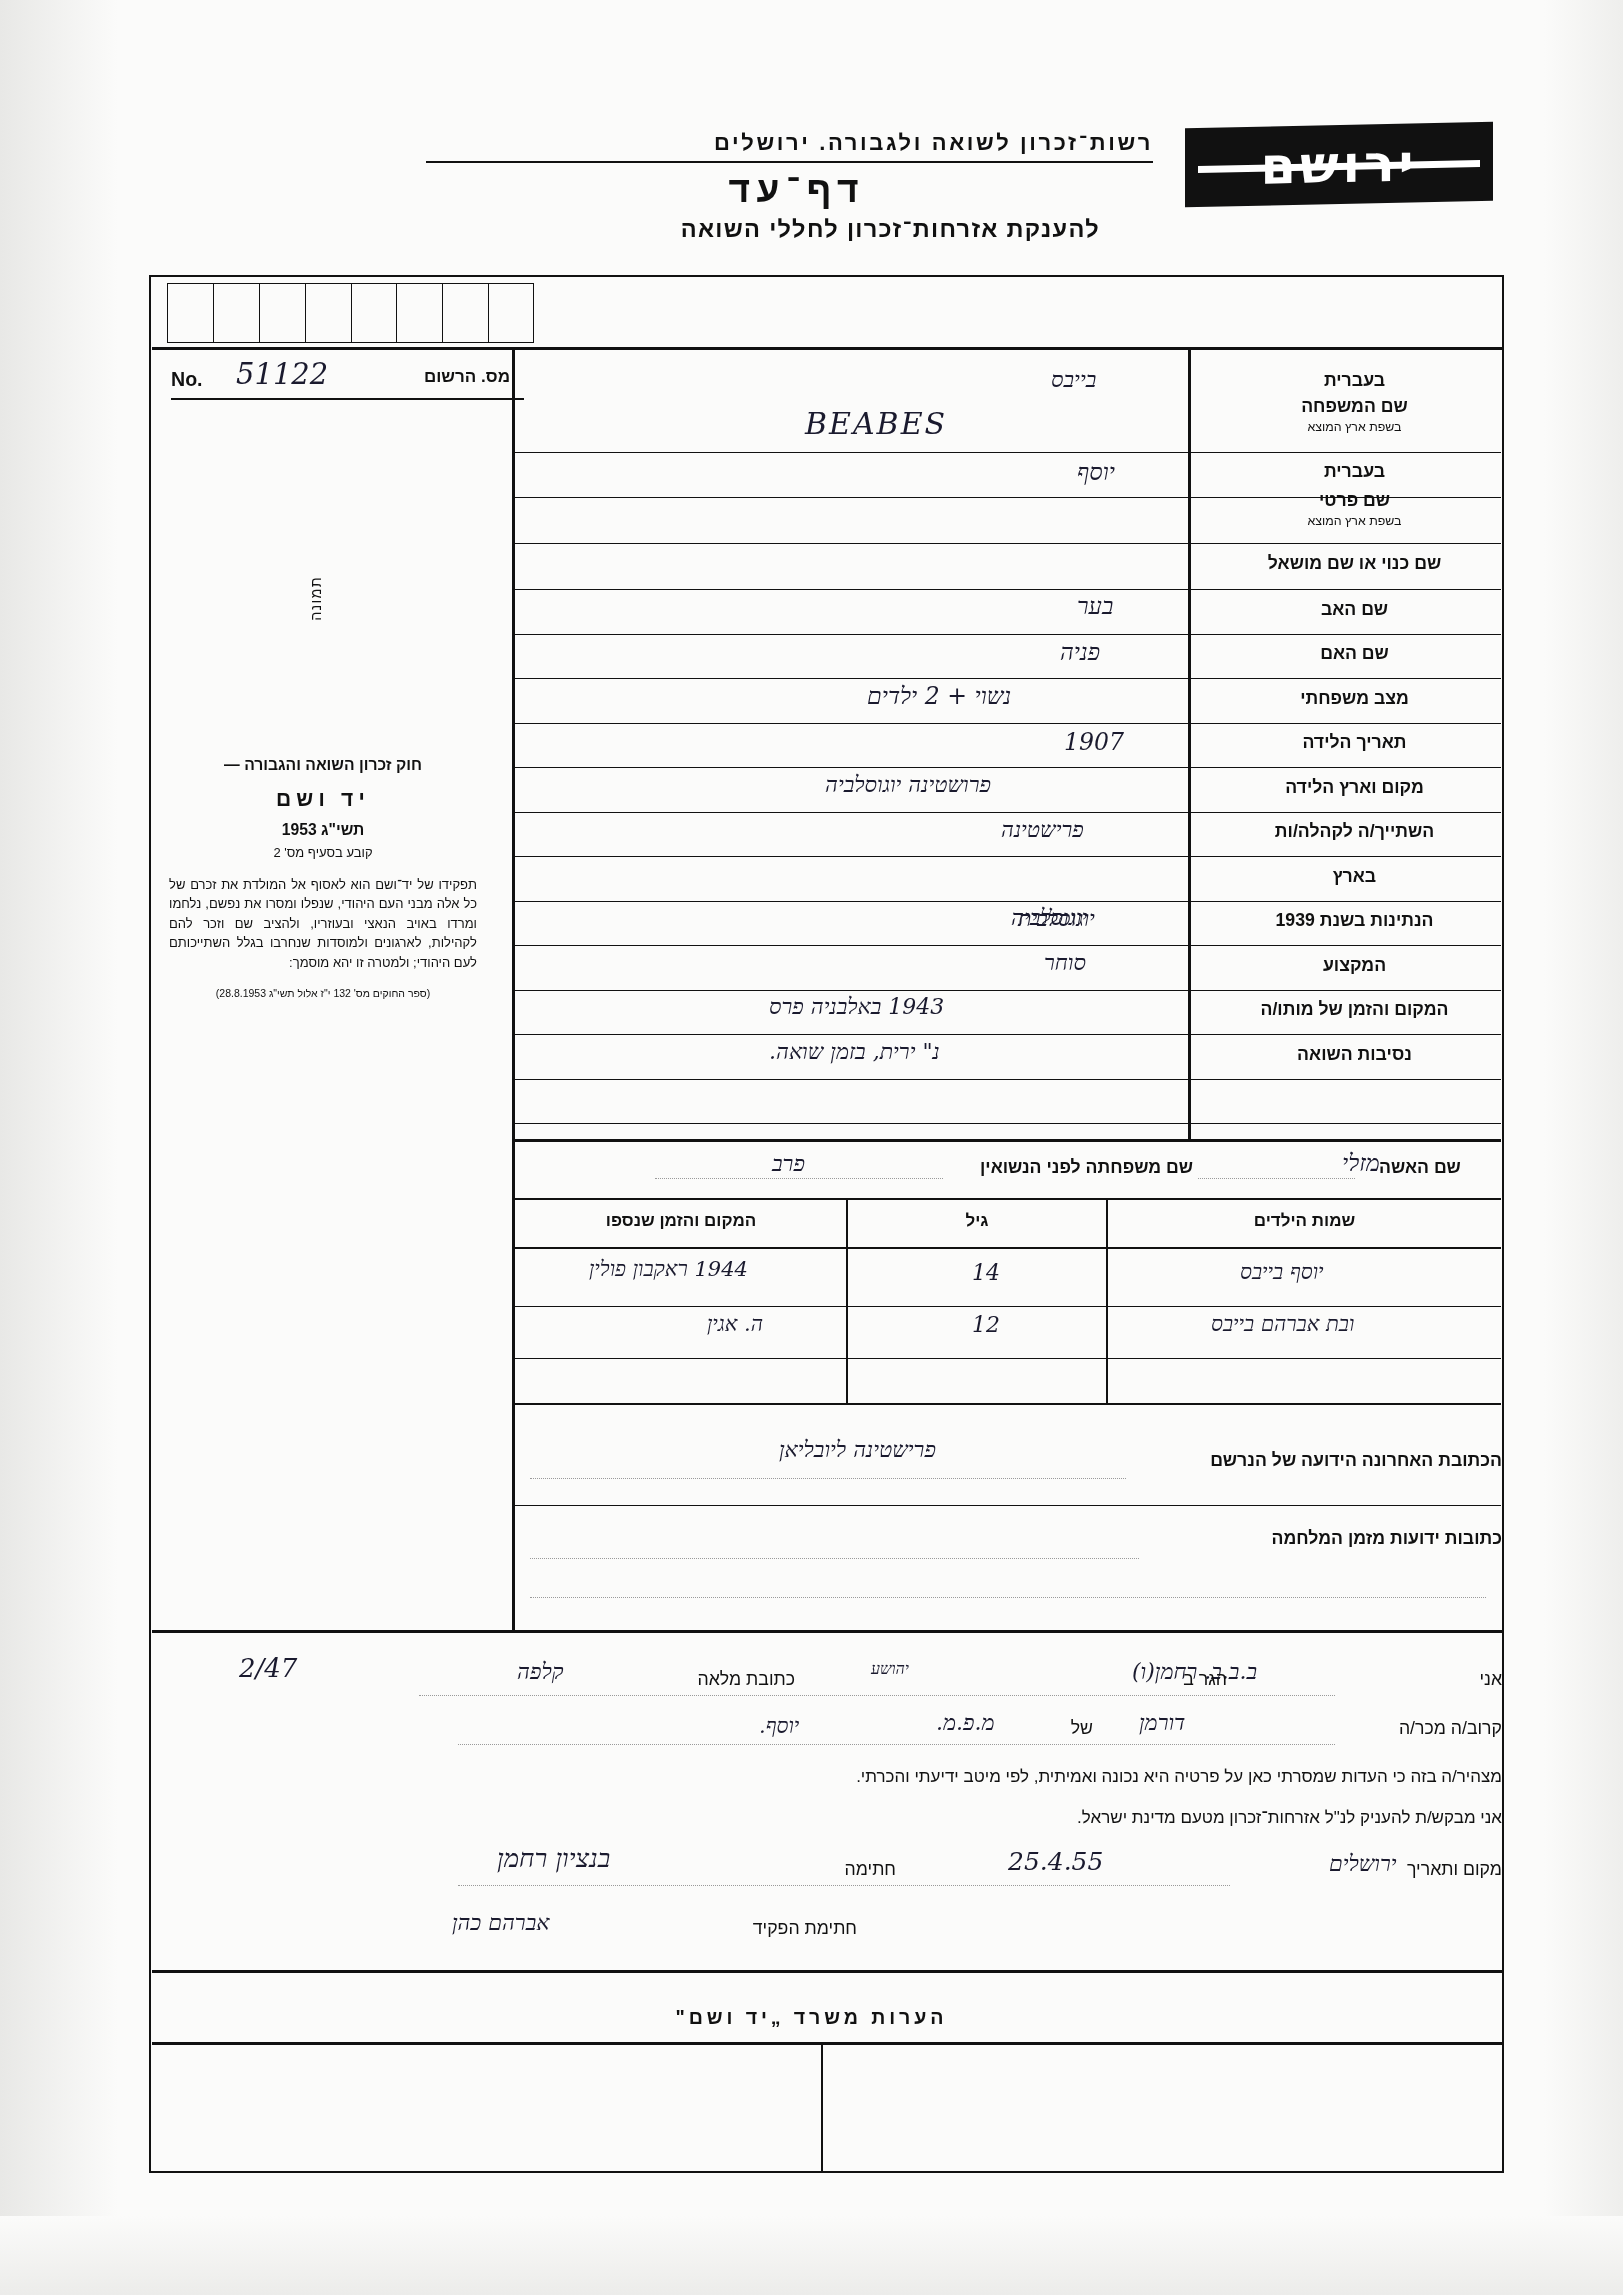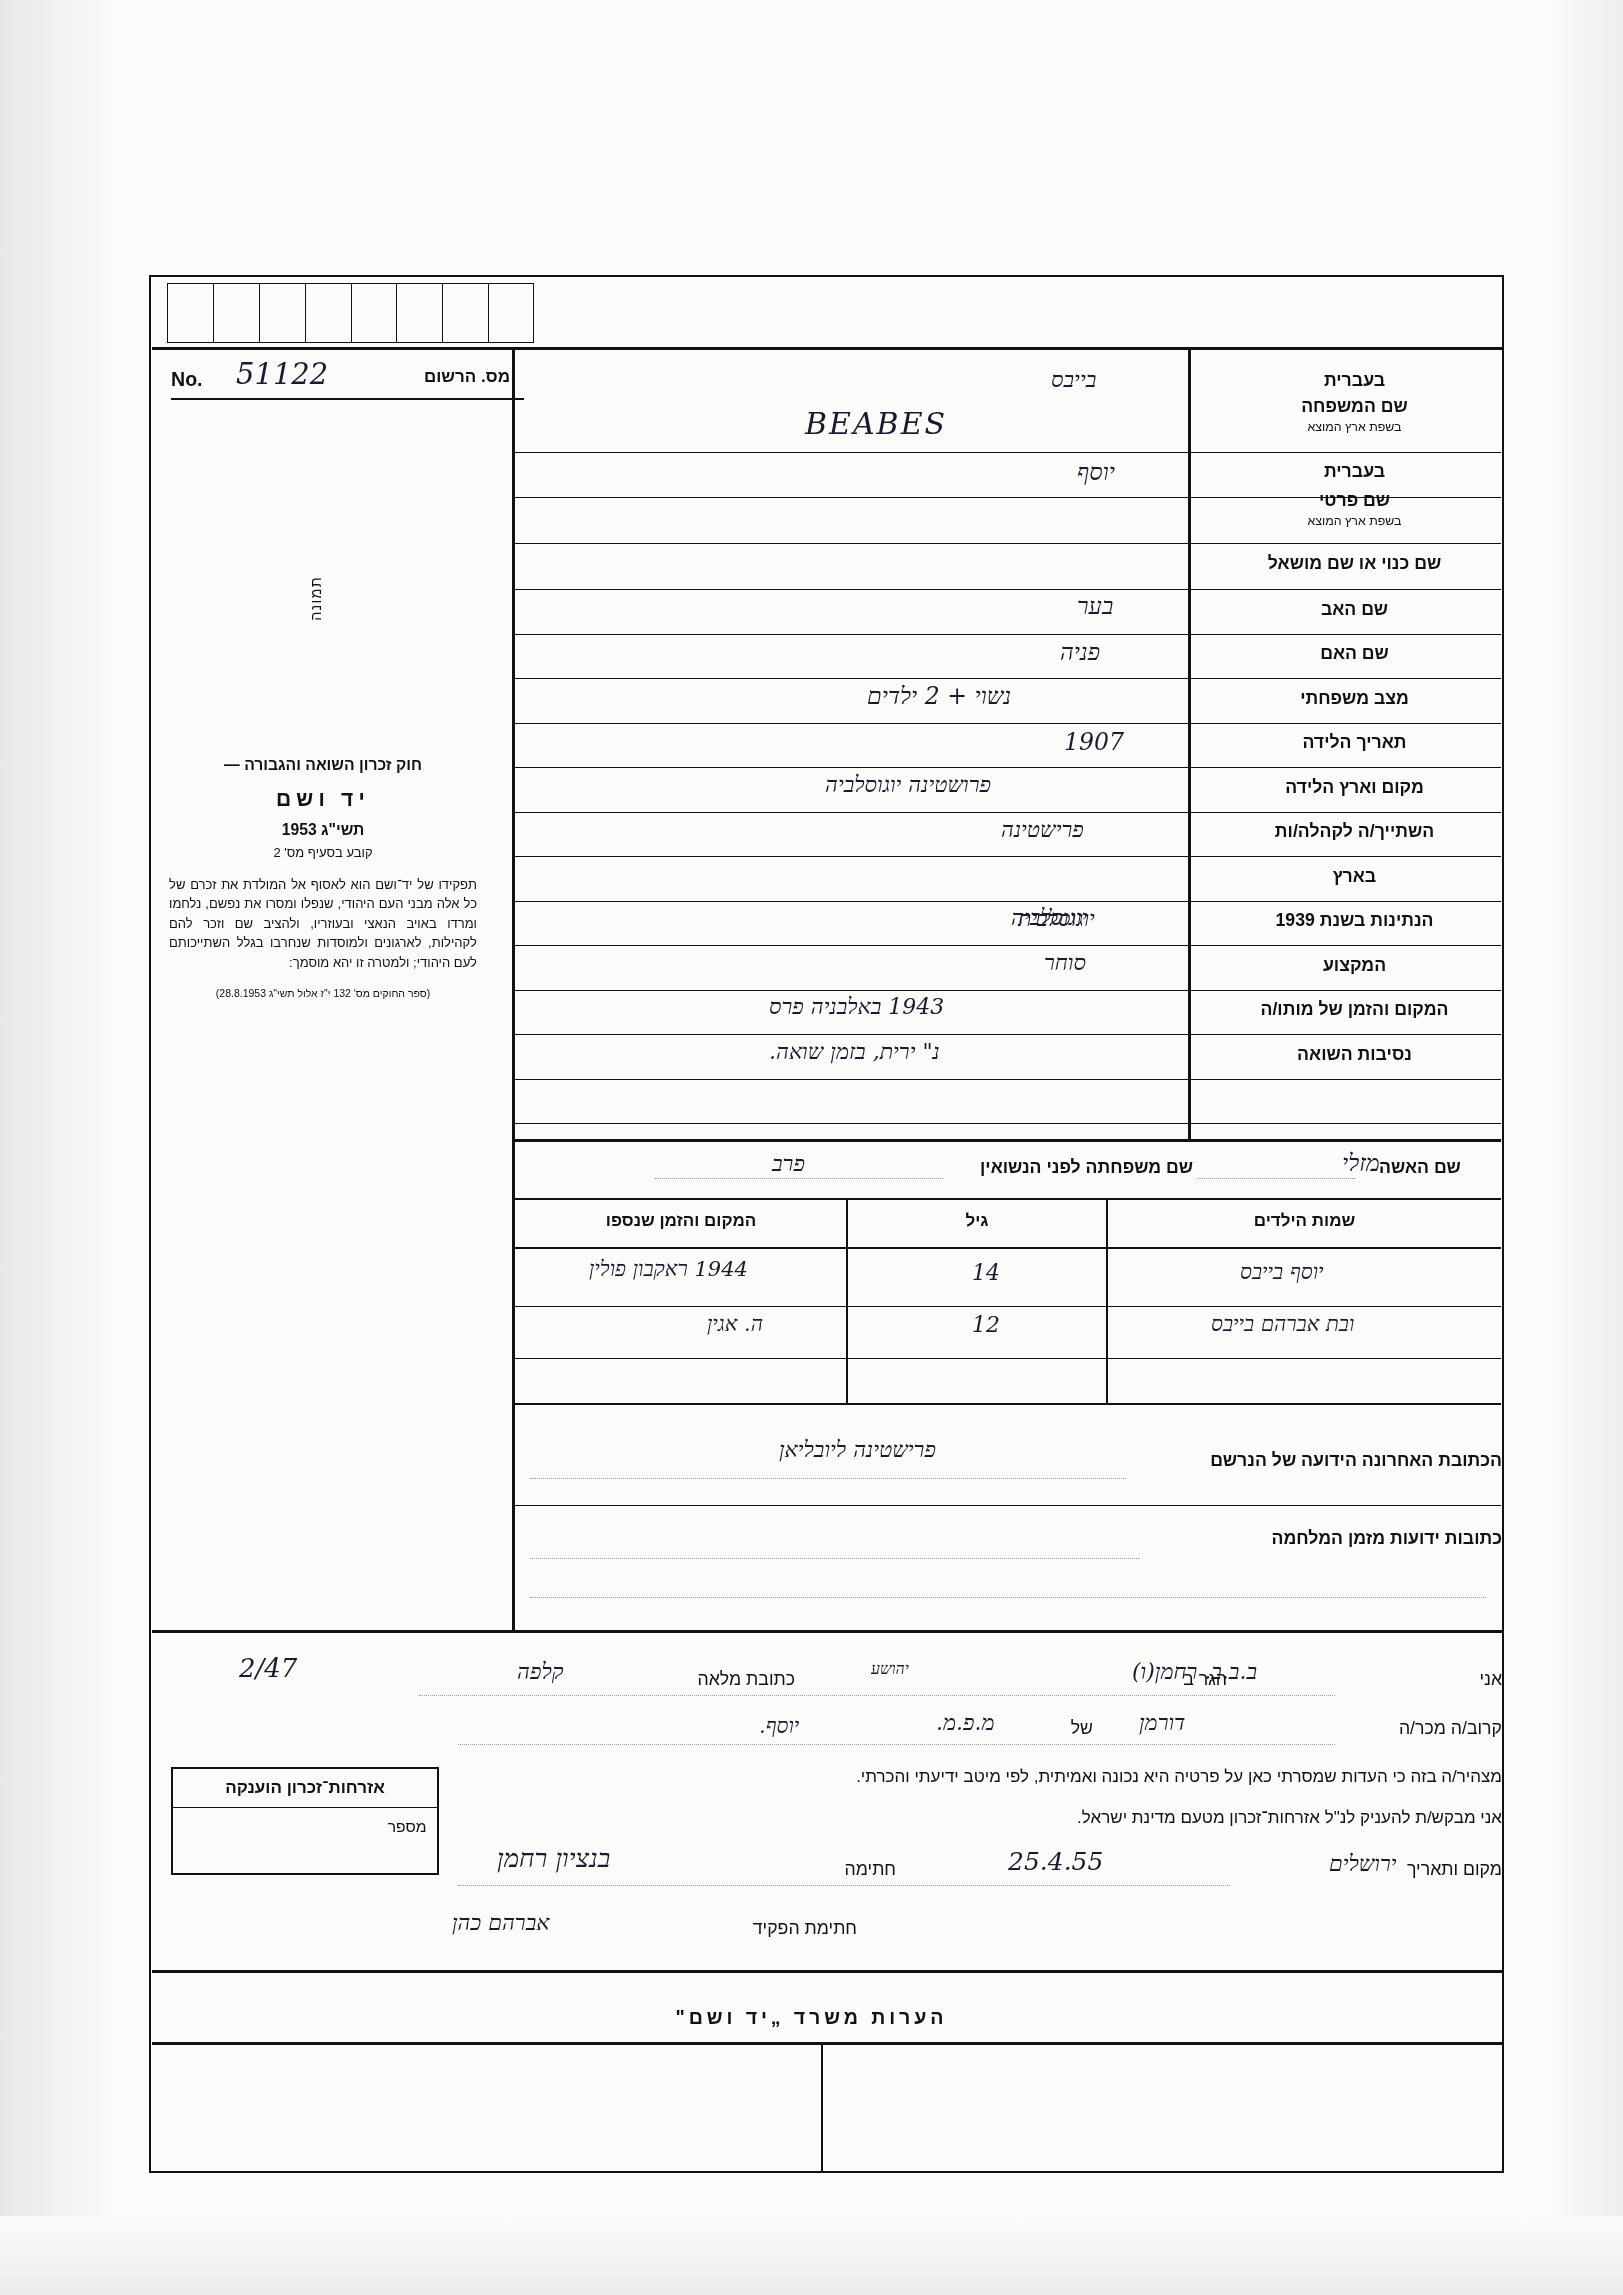--- a/index.html
+++ b/index.html
@@ -300,20 +300,30 @@
   }
 </style>
 </head>
 <body>
 
 <div class="page">
   <div class="scan-edge-left"></div>
   <div class="scan-edge-right"></div>
   <div class="scan-edge-bottom"></div>
 
+  <div class="header">
+    <div class="hdr-line1">רשות־זכרון לשואה ולגבורה. ירושלים</div>
+    <div class="hdr-line1-underline"></div>
+    <div class="hdr-title">דף־עד</div>
+    <div class="hdr-line3">להענקת אזרחות־זכרון לחללי השואה</div>
+    <div class="logo">
+      <span class="logo-text">ירושם</span>
+      <span class="logo-strike"></span>
+    </div>
+  </div>
 
   <div class="frame"></div>
   <div class="topboxes">
     <div></div>
     <div></div>
     <div></div>
     <div></div>
     <div></div>
     <div></div>
     <div></div>
@@ -459,27 +469,19 @@
   <div class="decl" style="right:121px; top:1859px;">מקום ותאריך</div>
   <div class="hw" style="left:1329px; top:1851px; font-size:22px;">ירושלים</div>
   <div class="hw hw-ltr" style="left:1008px; top:1847px; font-size:25px;">25.4.55</div>
   <div class="decl" style="right:727px; top:1859px;">חתימה</div>
   <div class="hw" style="left:497px; top:1843px; font-size:26px;">בנציון רחמן</div>
   <div class="vline-dots" style="left:458px; top:1885px; width:772px;"></div>
 
   <div class="decl" style="right:766px; top:1918px;">חתימת הפקיד</div>
   <div class="hw" style="left:452px; top:1910px; font-size:22px;">אברהם כהן</div>
 
-  <div class="award-box">
-    <div class="t">אזרחות־זכרון הוענקה</div>
-    <div class="hr"></div>
-    <div class="n">
-      <span>מספר</span>
-      <span></span>
-    </div>
-  </div>
 
   <div class="hline" style="left:152px; top:1970px; width:1350px; height:3.3px;"></div>
   <div class="footer-note">הערות משרד „יד ושם"</div>
   <div class="hline" style="left:152px; top:2042px; width:1350px; height:2.6px;"></div>
   <div class="vline" style="left:821px; top:2045px; width:2px; height:128px;"></div>
 </div>
 
 
 </body></html>

